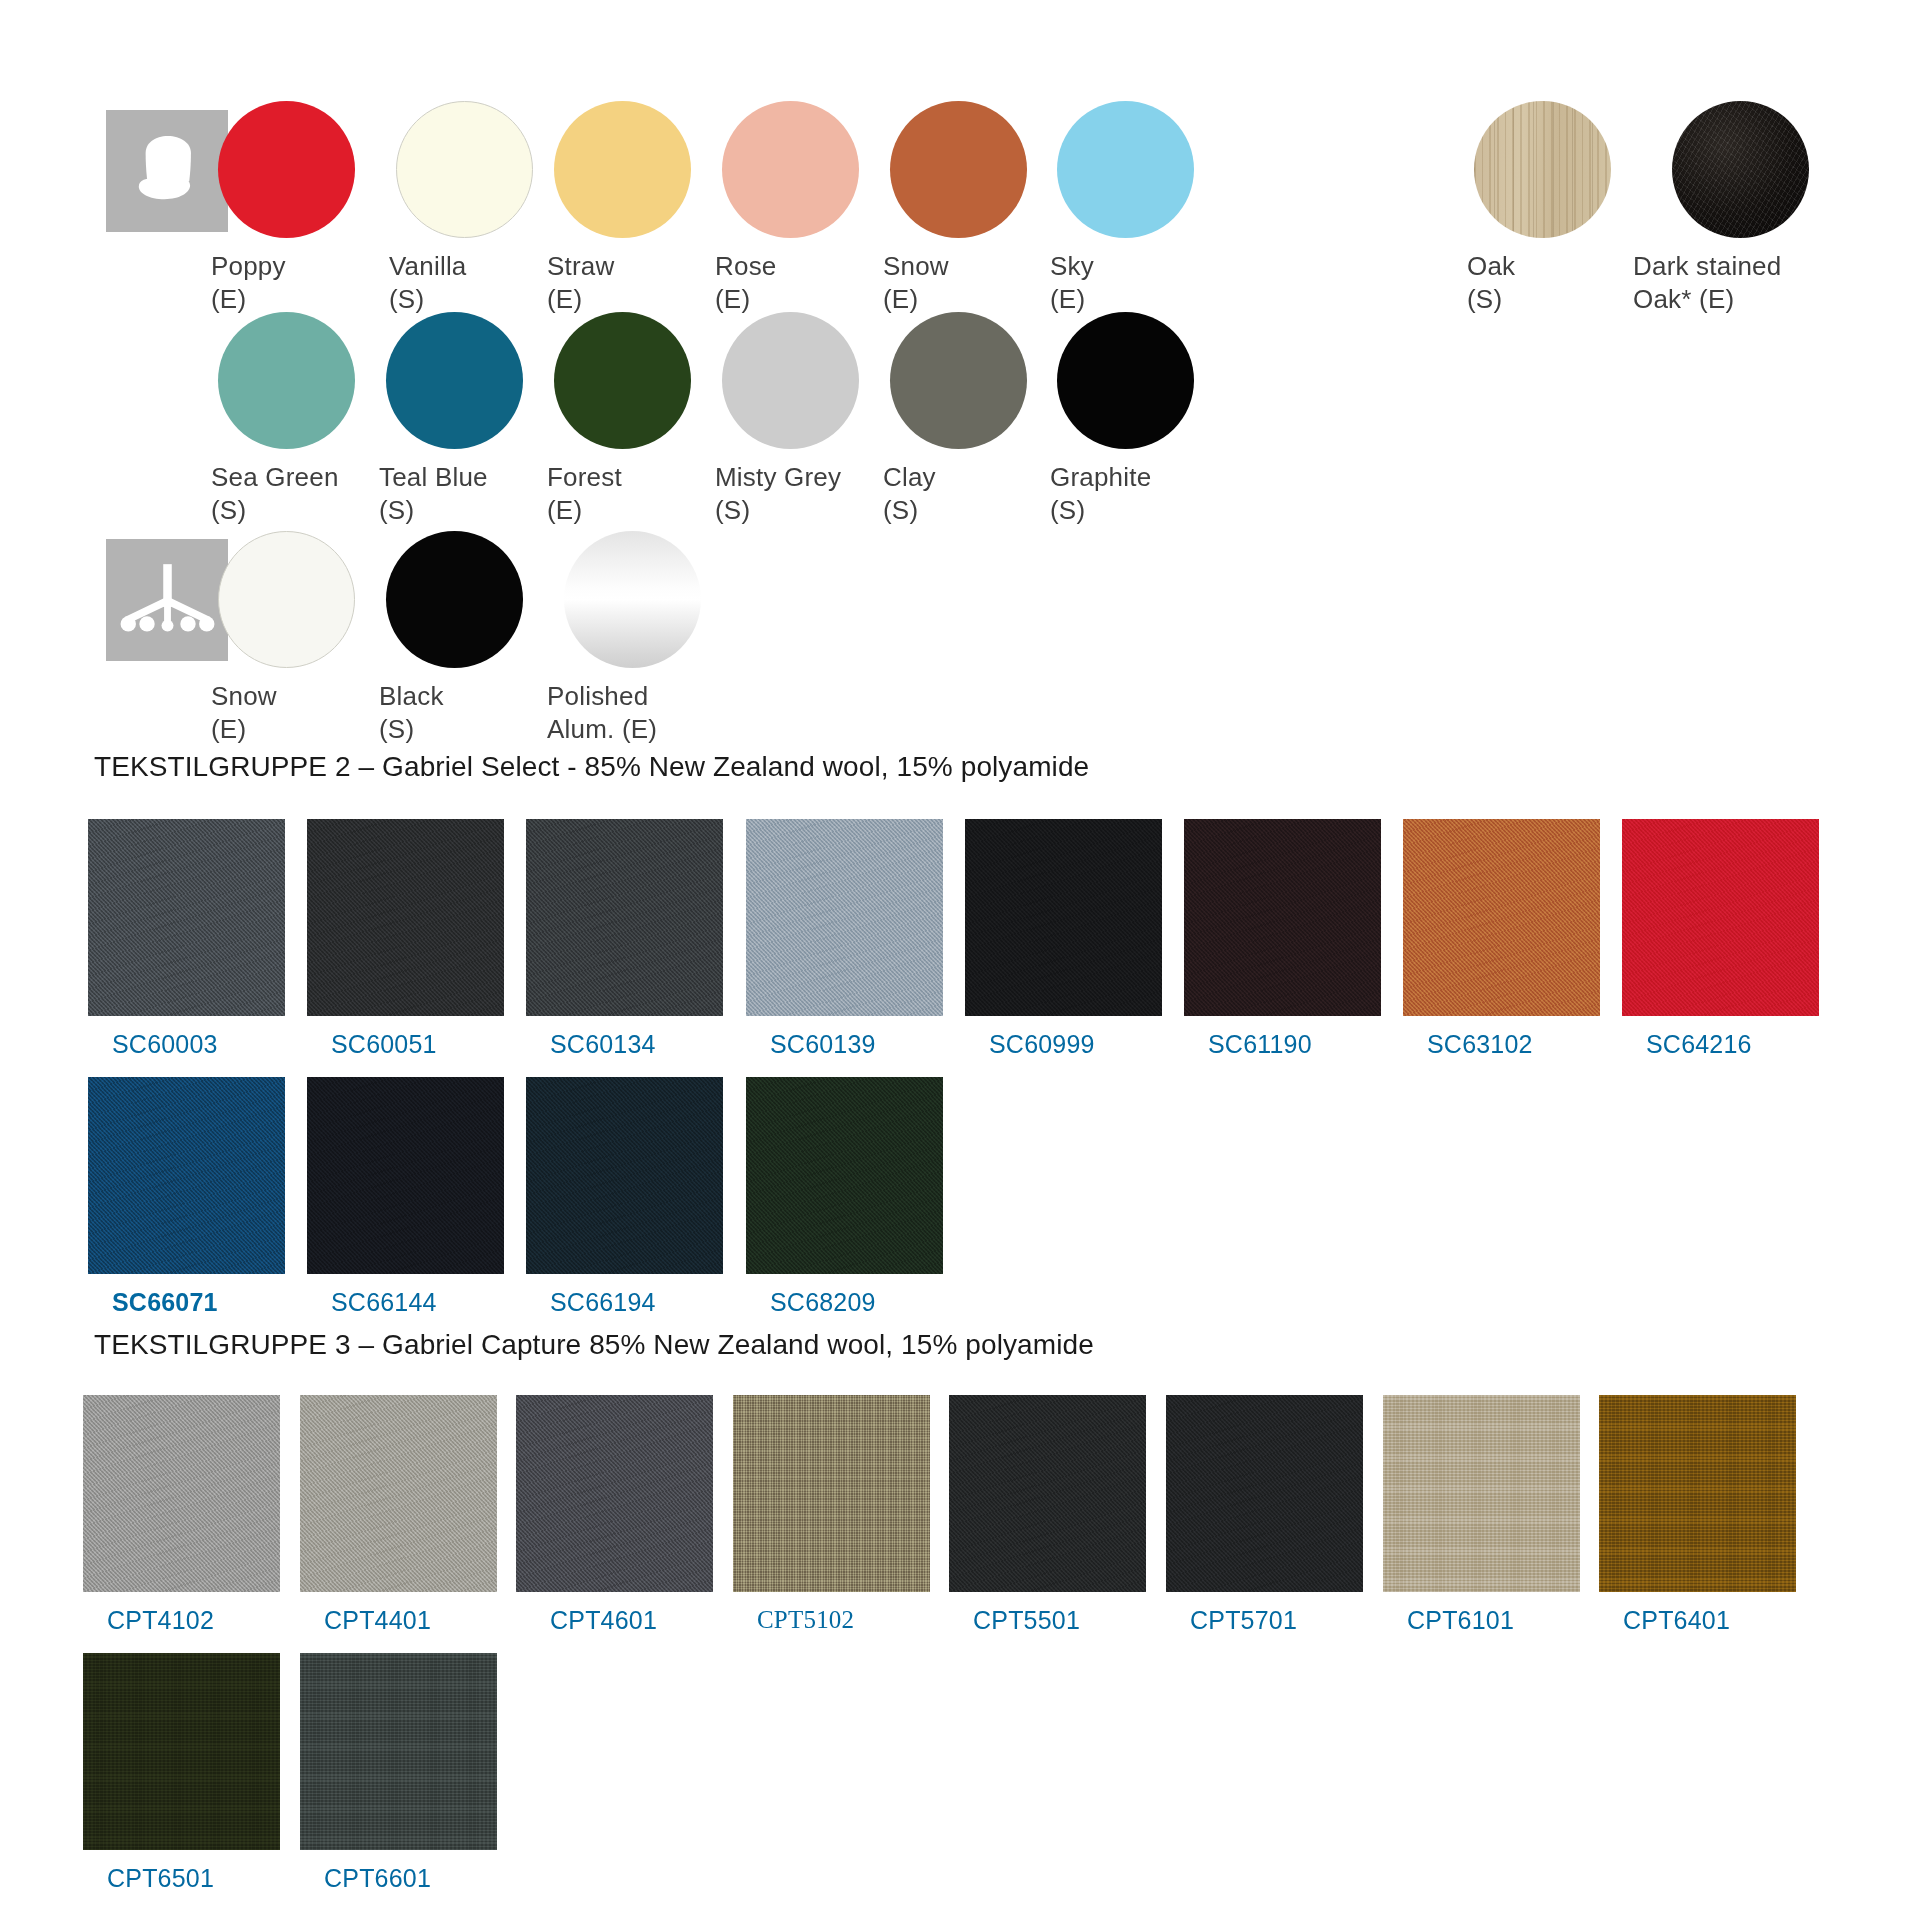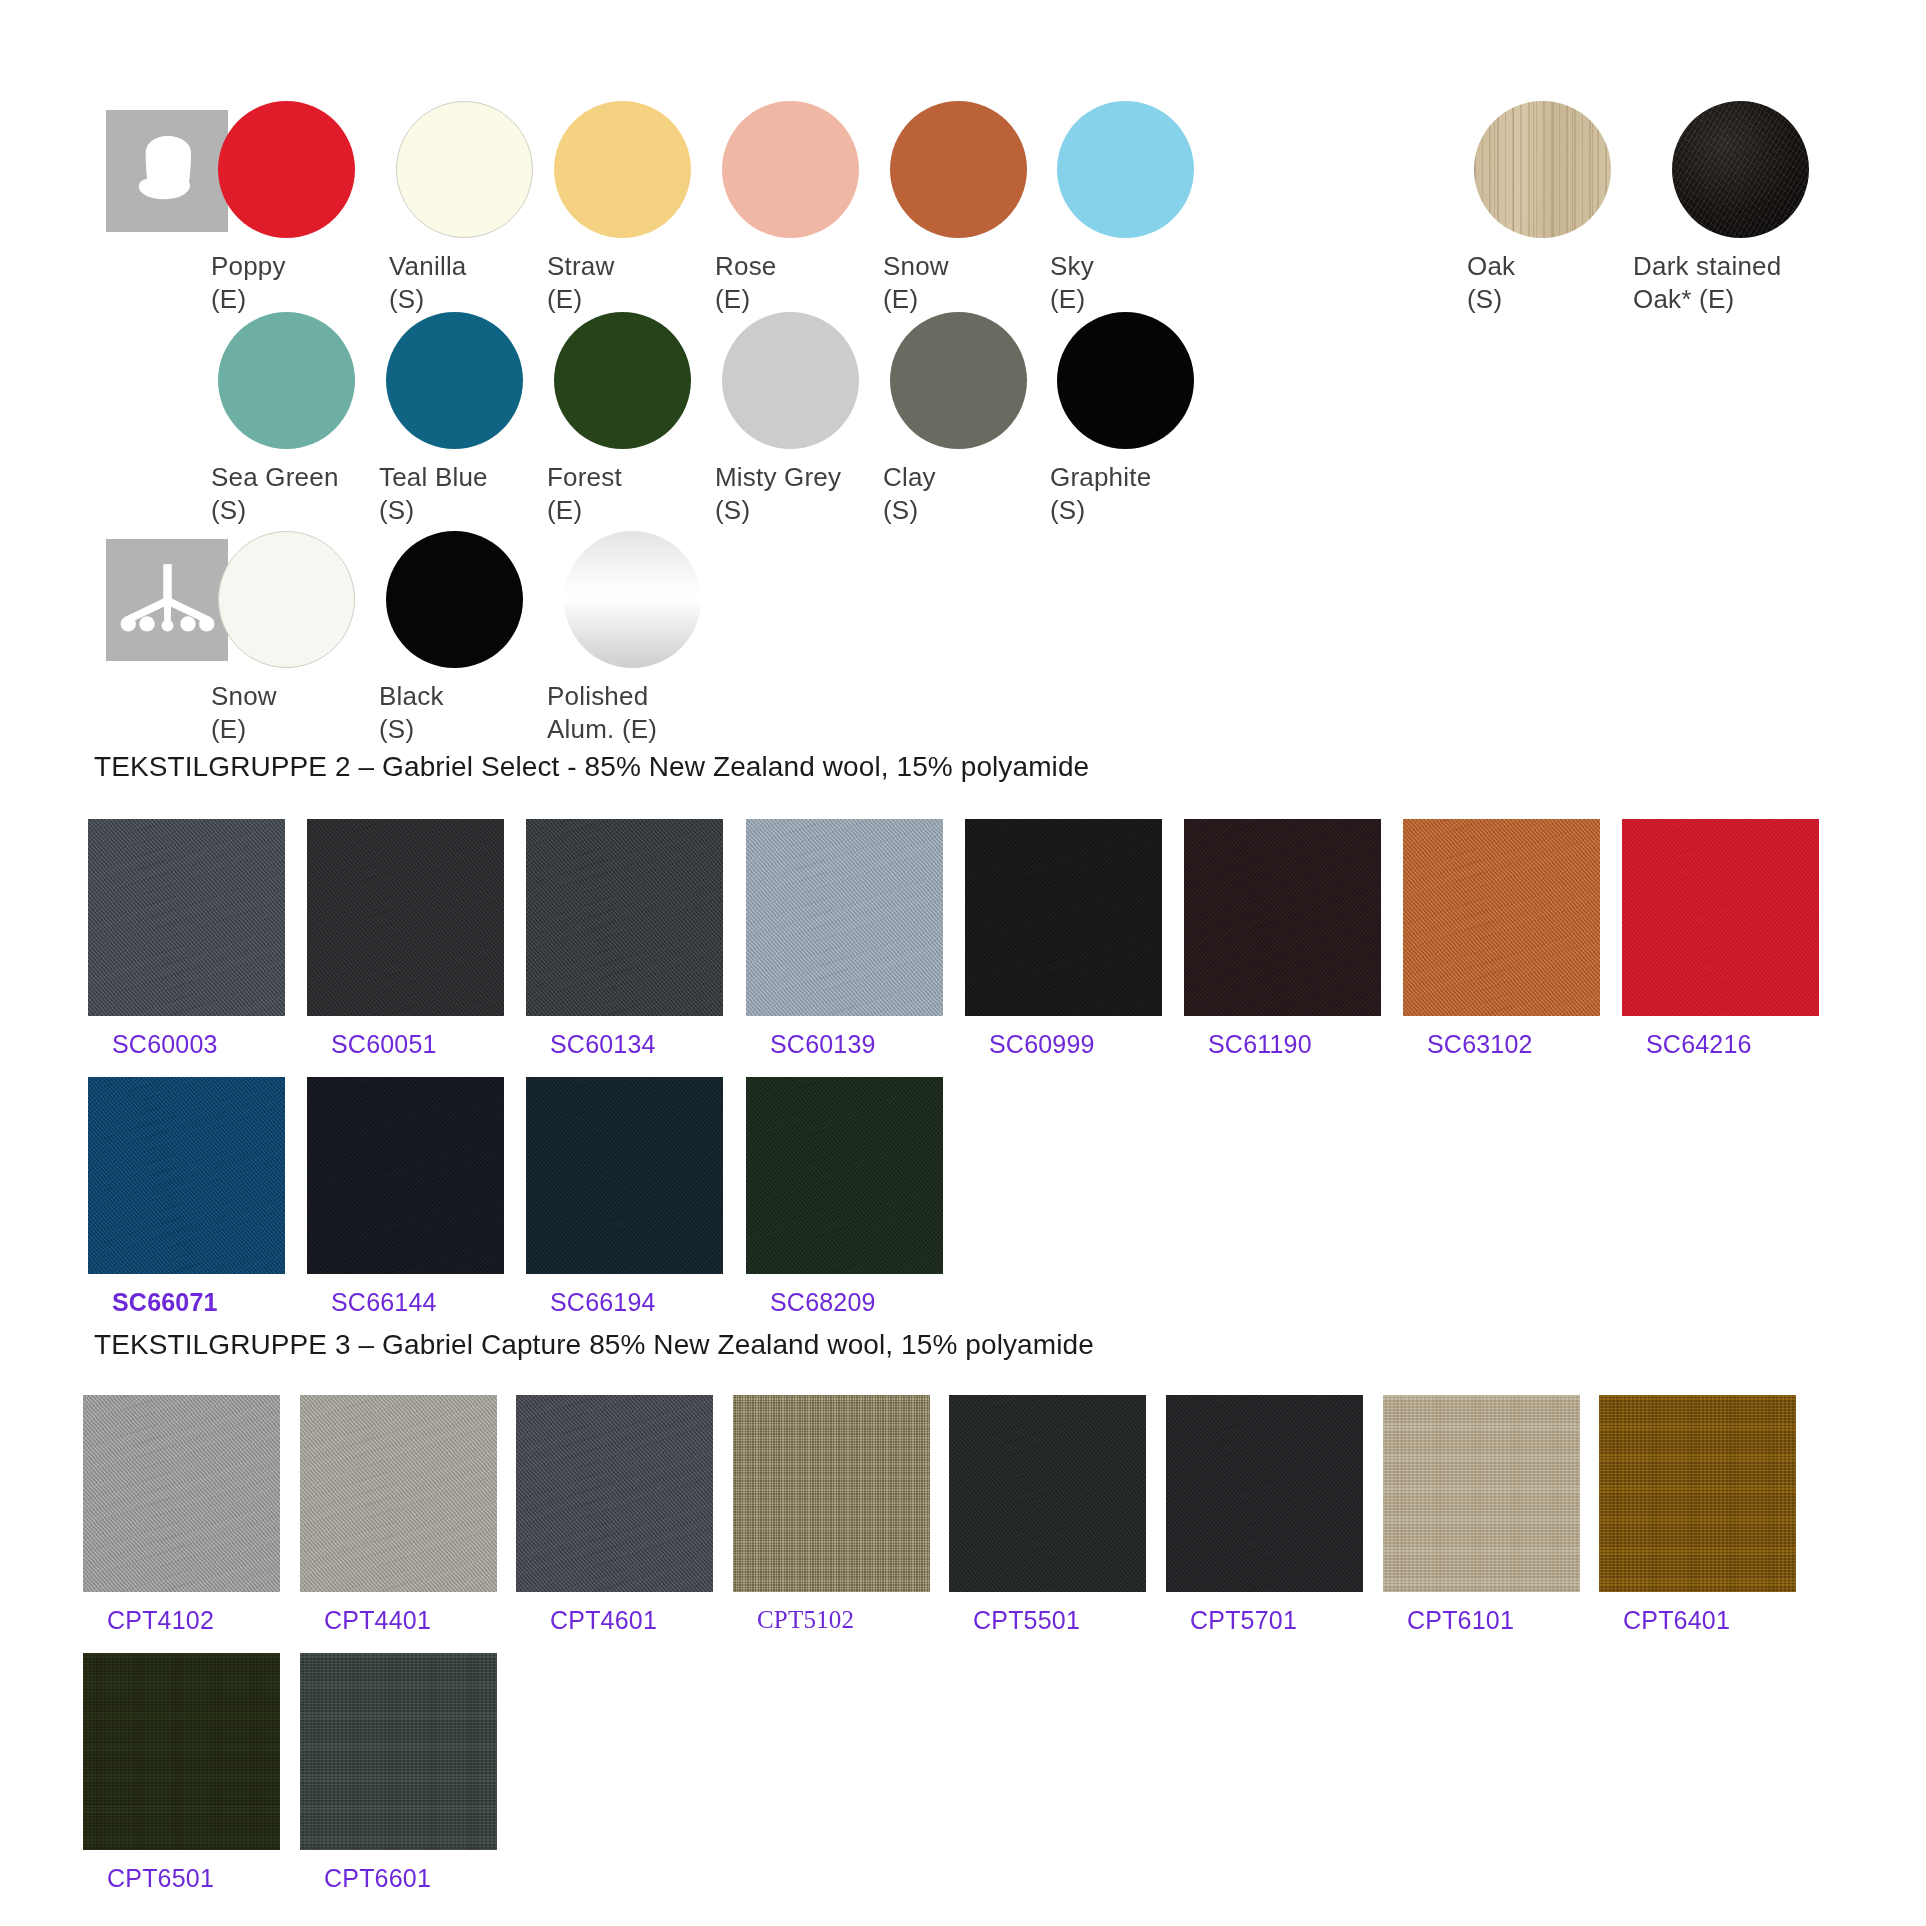--- a/index.html
+++ b/index.html
@@ -99,21 +99,21 @@
 
   
   .fabric-item { position: absolute; width: 197px; }
   .fabric-chip {
     width: 197px; height: 197px;
     position: relative;
   }
   .fabric-label {
     margin-top: 13.7px;
     font-size: 25px;
-    color: #6d28d9;
+    color: #0369a1;
     text-align: left;
     padding-left: 24px;
     letter-spacing: 0.2px;
   }
   .fabric-label.indent-lg { padding-left: 34px; }
 
   
   .weave-twill::after,
   .weave-plain::after,
   .weave-boucle::after {

